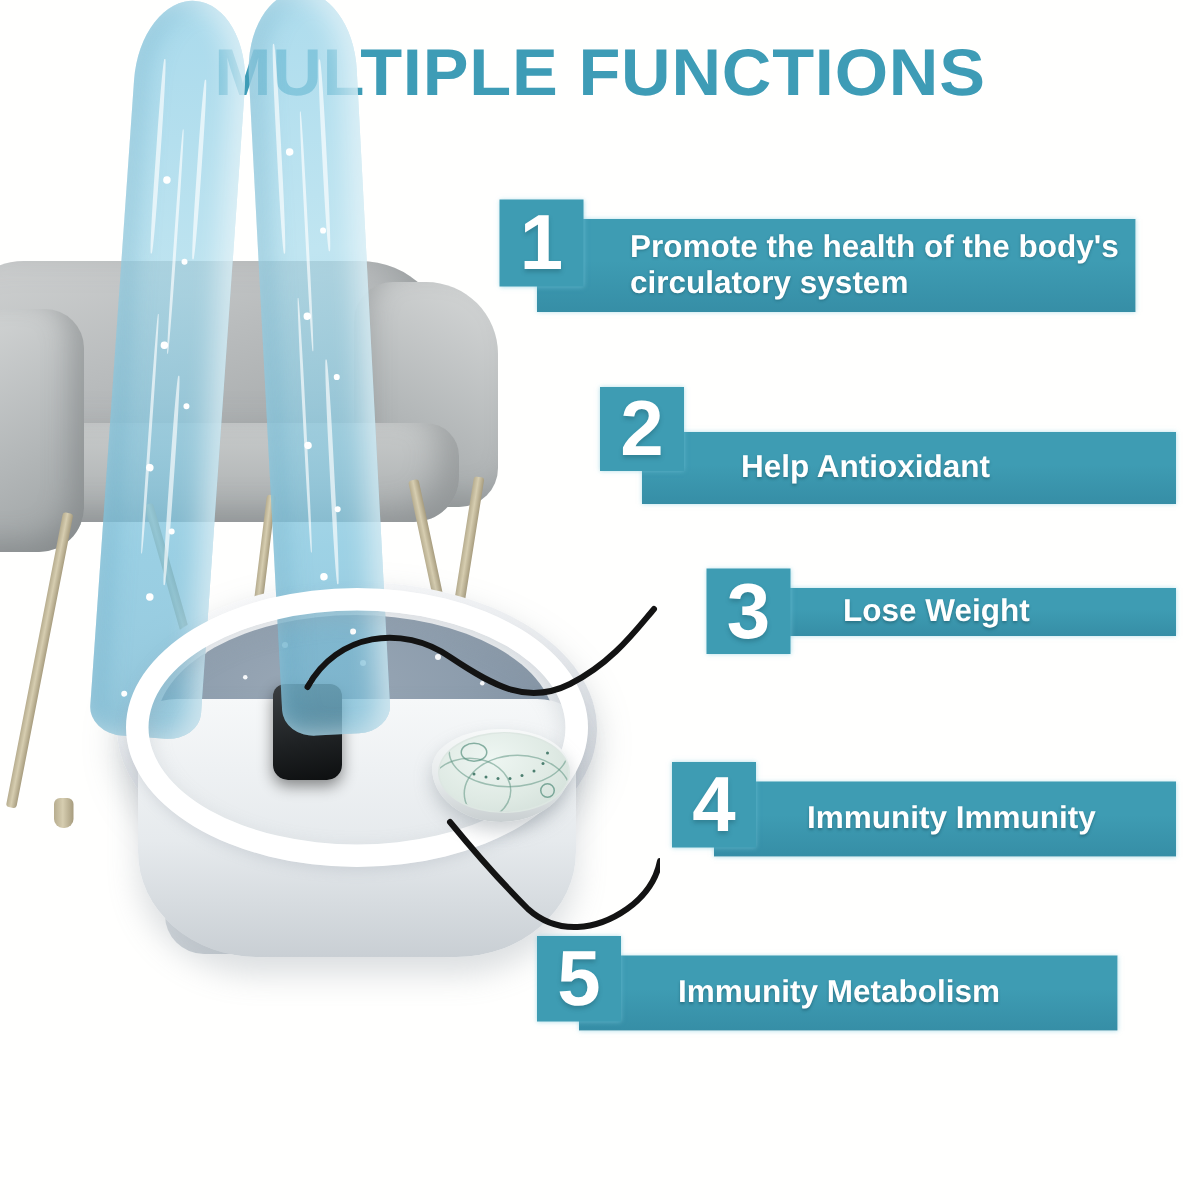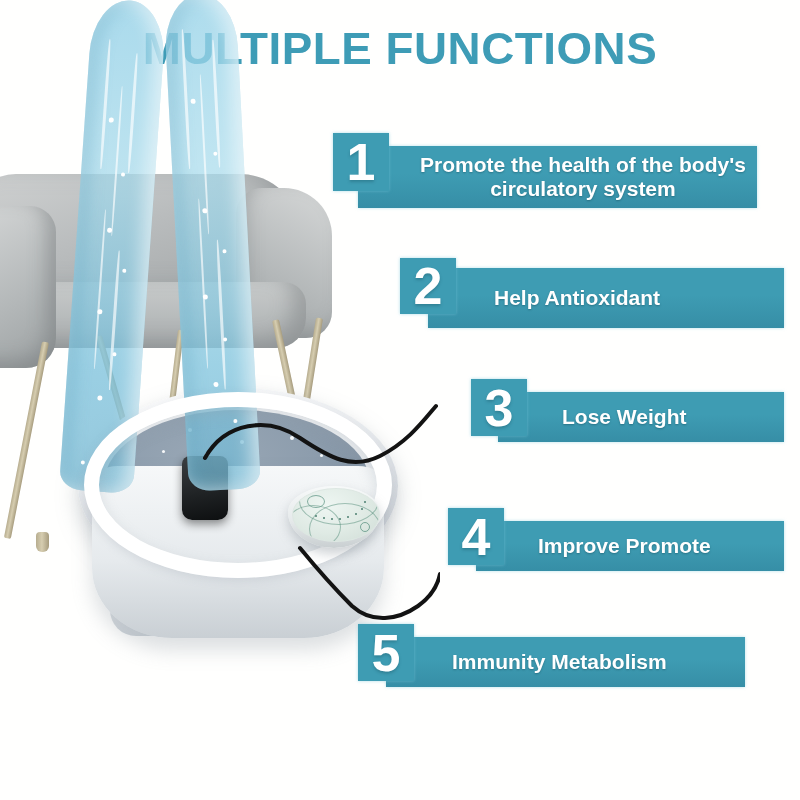--- a/index.html
+++ b/index.html
@@ -438,50 +438,50 @@
       </div>
     </div>
 
     <svg id="cable-svg" viewBox="0 0 440 470">
       <path d="M205,288 C225,252 268,246 300,268 C330,288 352,300 380,286 C408,272 424,250 436,236" fill="none" stroke="#131313" stroke-width="4" stroke-linecap="round"></path>
       <path d="M300,378 C318,400 336,420 352,436 C372,454 398,450 418,436 C432,426 438,414 440,404" fill="none" stroke="#131313" stroke-width="4" stroke-linecap="round"></path>
     </svg>
   </div>
 
   <div class="feature-row">
-    <div class="feature-bar" style="left:358px; top:146px; width:399px; height:62px; padding-left:62px;text-align:center;">
+    <div class="feature-bar" style="left:358px; top:146px; width:399px; height:62px; padding-left:62px;">
       <span class="feature-text">Promote the health of the body's
 circulatory system</span>
     </div>
     <div class="feature-badge" style="left:333px; top:133px; width:56px; height:58px;">
       <span class="badge-num">1</span>
     </div>
   </div>
 
   <div class="feature-row">
-    <div class="feature-bar" style="left:428px; top:268px; width:356px; height:60px; padding-left:66px;">
+    <div class="feature-bar" style="left:428px; top:288px; width:356px; height:48px; padding-left:66px;">
       <span class="feature-text">Help Antioxidant</span>
     </div>
     <div class="feature-badge" style="left:400px; top:258px; width:56px; height:56px;">
       <span class="badge-num">2</span>
     </div>
   </div>
 
   <div class="feature-row">
-    <div class="feature-bar" style="left:498px; top:392px; width:286px; height:50px; padding-left:64px;">
+    <div class="feature-bar" style="left:498px; top:392px; width:286px; height:32px; padding-left:64px;">
       <span class="feature-text">Lose Weight</span>
     </div>
     <div class="feature-badge" style="left:471px; top:379px; width:56px; height:57px;">
       <span class="badge-num">3</span>
     </div>
   </div>
 
   <div class="feature-row">
     <div class="feature-bar" style="left:476px; top:521px; width:308px; height:50px; padding-left:62px;">
-      <span class="feature-text">Improve Promote</span>
+      <span class="feature-text">Immunity Immunity</span>
     </div>
     <div class="feature-badge" style="left:448px; top:508px; width:56px; height:57px;">
       <span class="badge-num">4</span>
     </div>
   </div>
 
   <div class="feature-row">
     <div class="feature-bar" style="left:386px; top:637px; width:359px; height:50px; padding-left:66px;">
       <span class="feature-text">Immunity Metabolism</span>
     </div>

